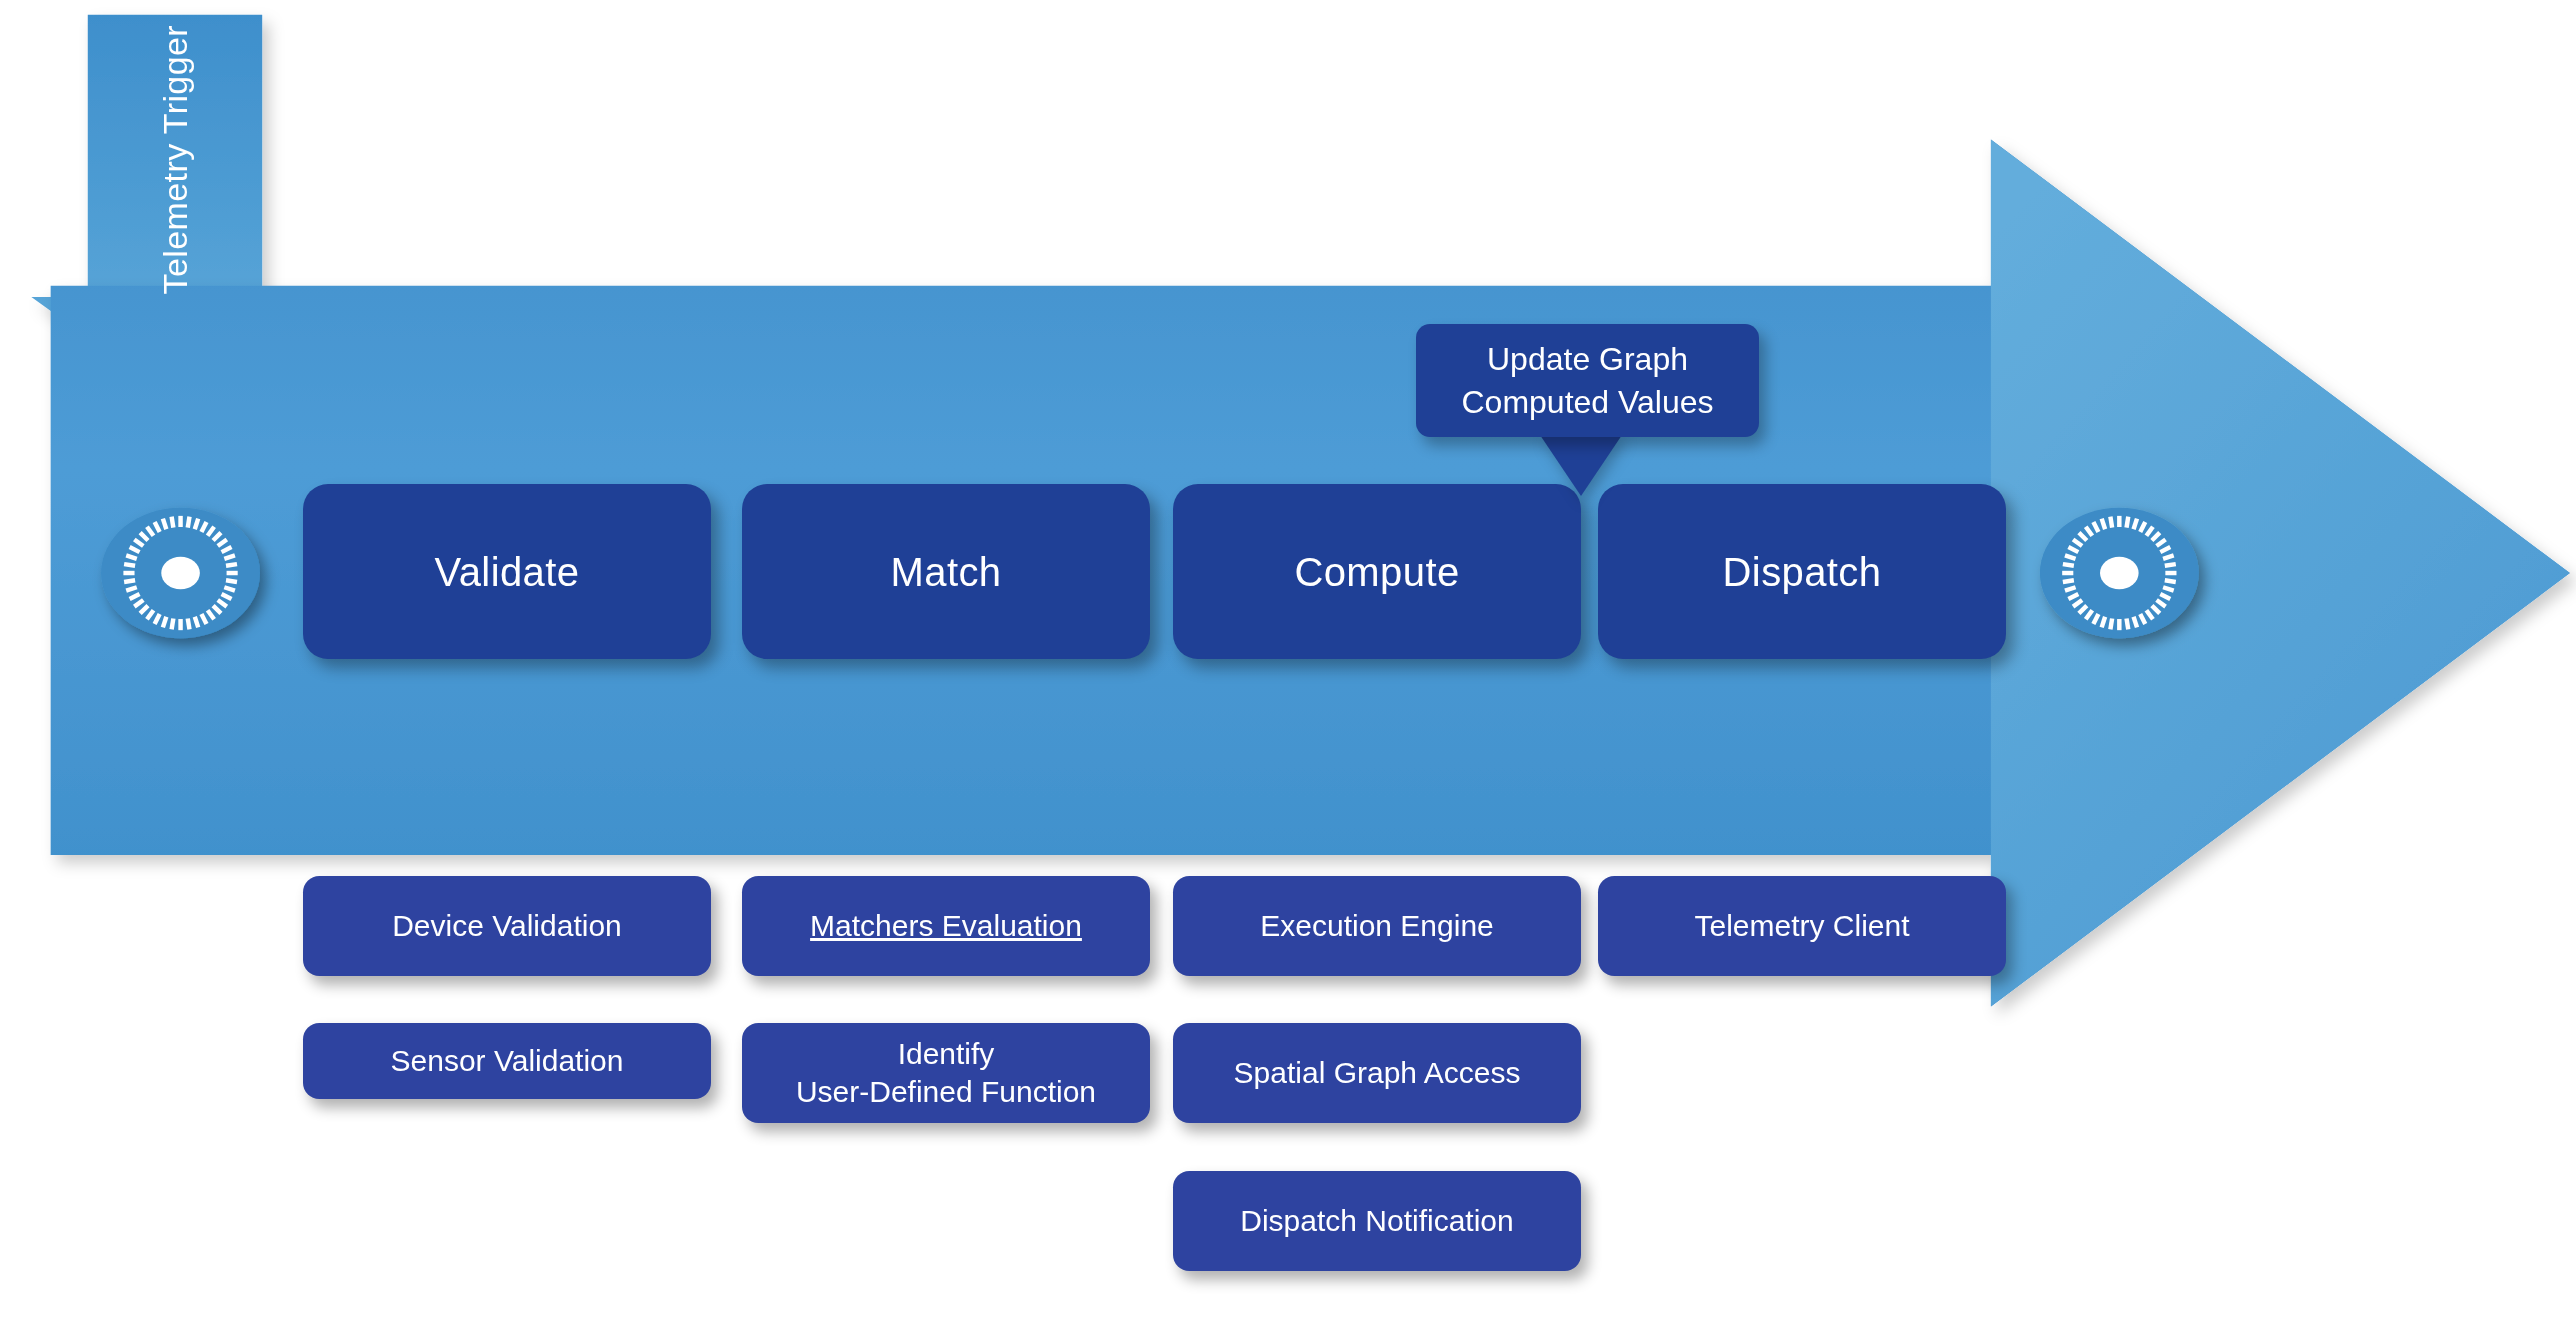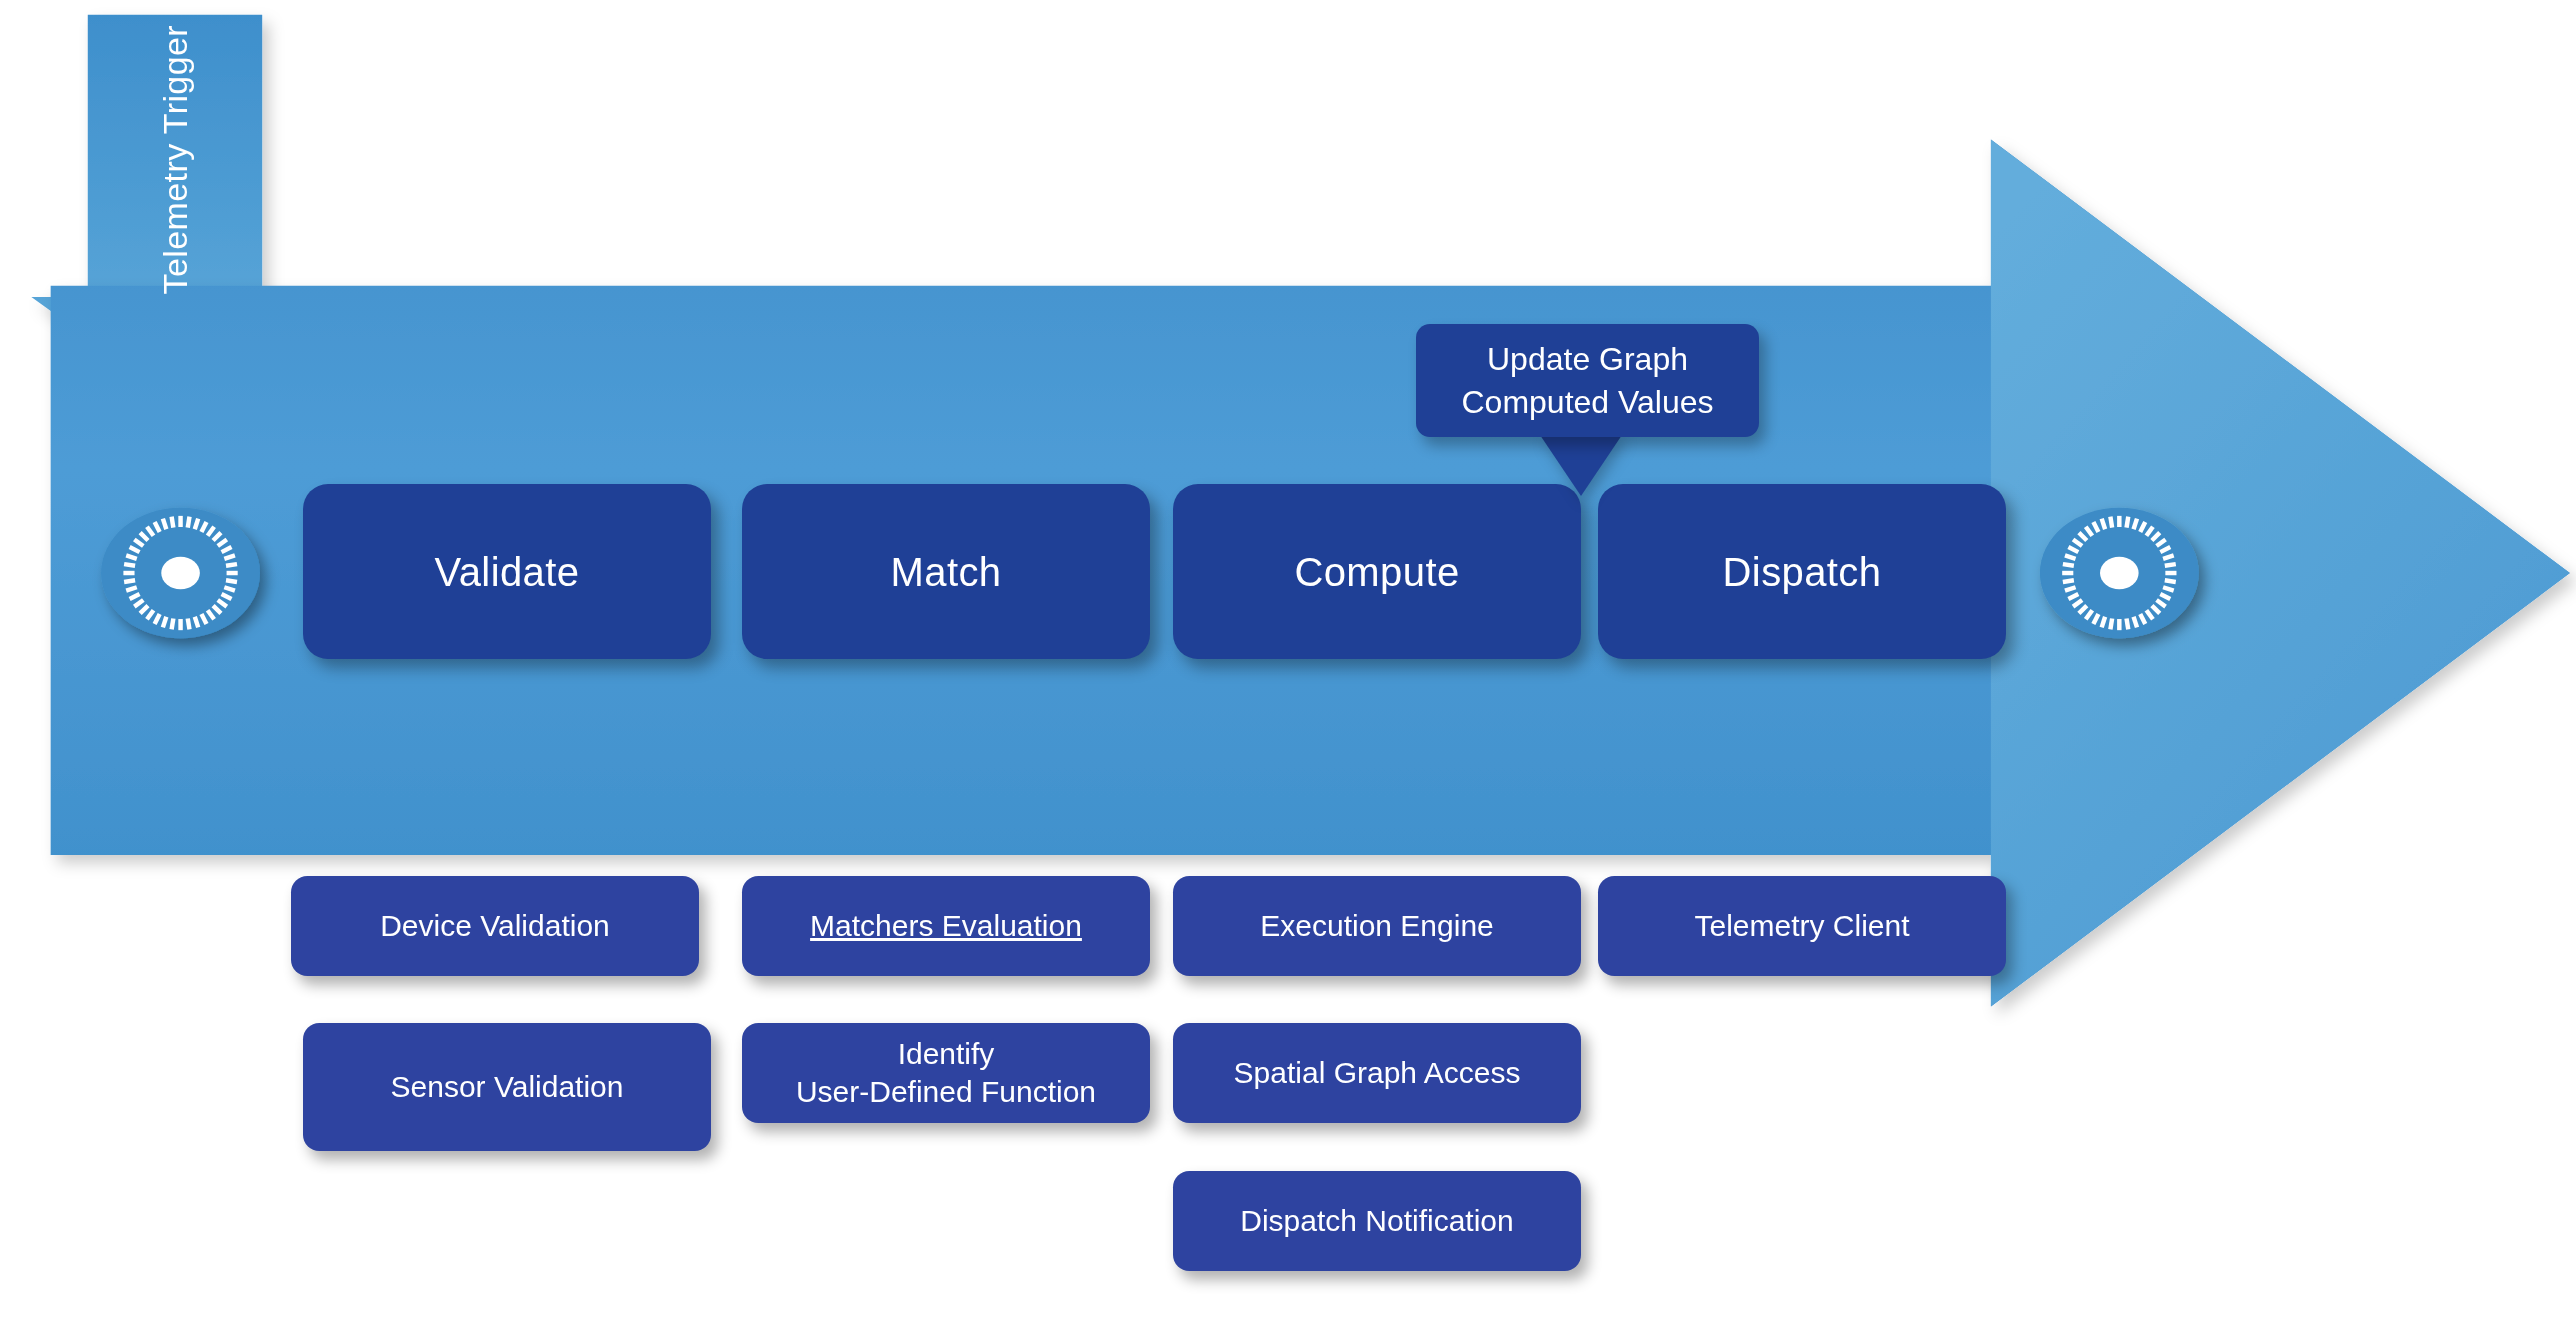--- a/index.html
+++ b/index.html
@@ -276,24 +276,24 @@
 
   <div class="proc-box" style="left:1598px; top:484px; width:408px; height:175px;">
     <span class="lbl">Dispatch</span>
   </div>
 
   <div id="callout-tail"></div>
   <div id="callout">
     <span class="lbl"><span>Update Graph</span><br><span>Computed Values</span></span>
   </div>
 
-  <div class="sub-box" style="left:291px; top:876px; width:408px; height:100px;">
+  <div class="sub-box" style="left:303px; top:876px; width:408px; height:100px;">
     <span class="lbl">Device Validation</span>
   </div>
-  <div class="sub-box" style="left:303px; top:1023px; width:408px; height:128px;">
+  <div class="sub-box" style="left:303px; top:1023px; width:408px; height:76px;">
     <span class="lbl">Sensor Validation</span>
   </div>
 
   <div class="sub-box" style="left:742px; top:876px; width:408px; height:100px;text-decoration:underline;">
     <span class="lbl">Matchers Evaluation</span>
   </div>
   <div class="sub-box" style="left:742px; top:1023px; width:408px; height:100px;">
     <span class="lbl"><span>Identify</span><br><span>User-Defined Function</span></span>
   </div>
 

